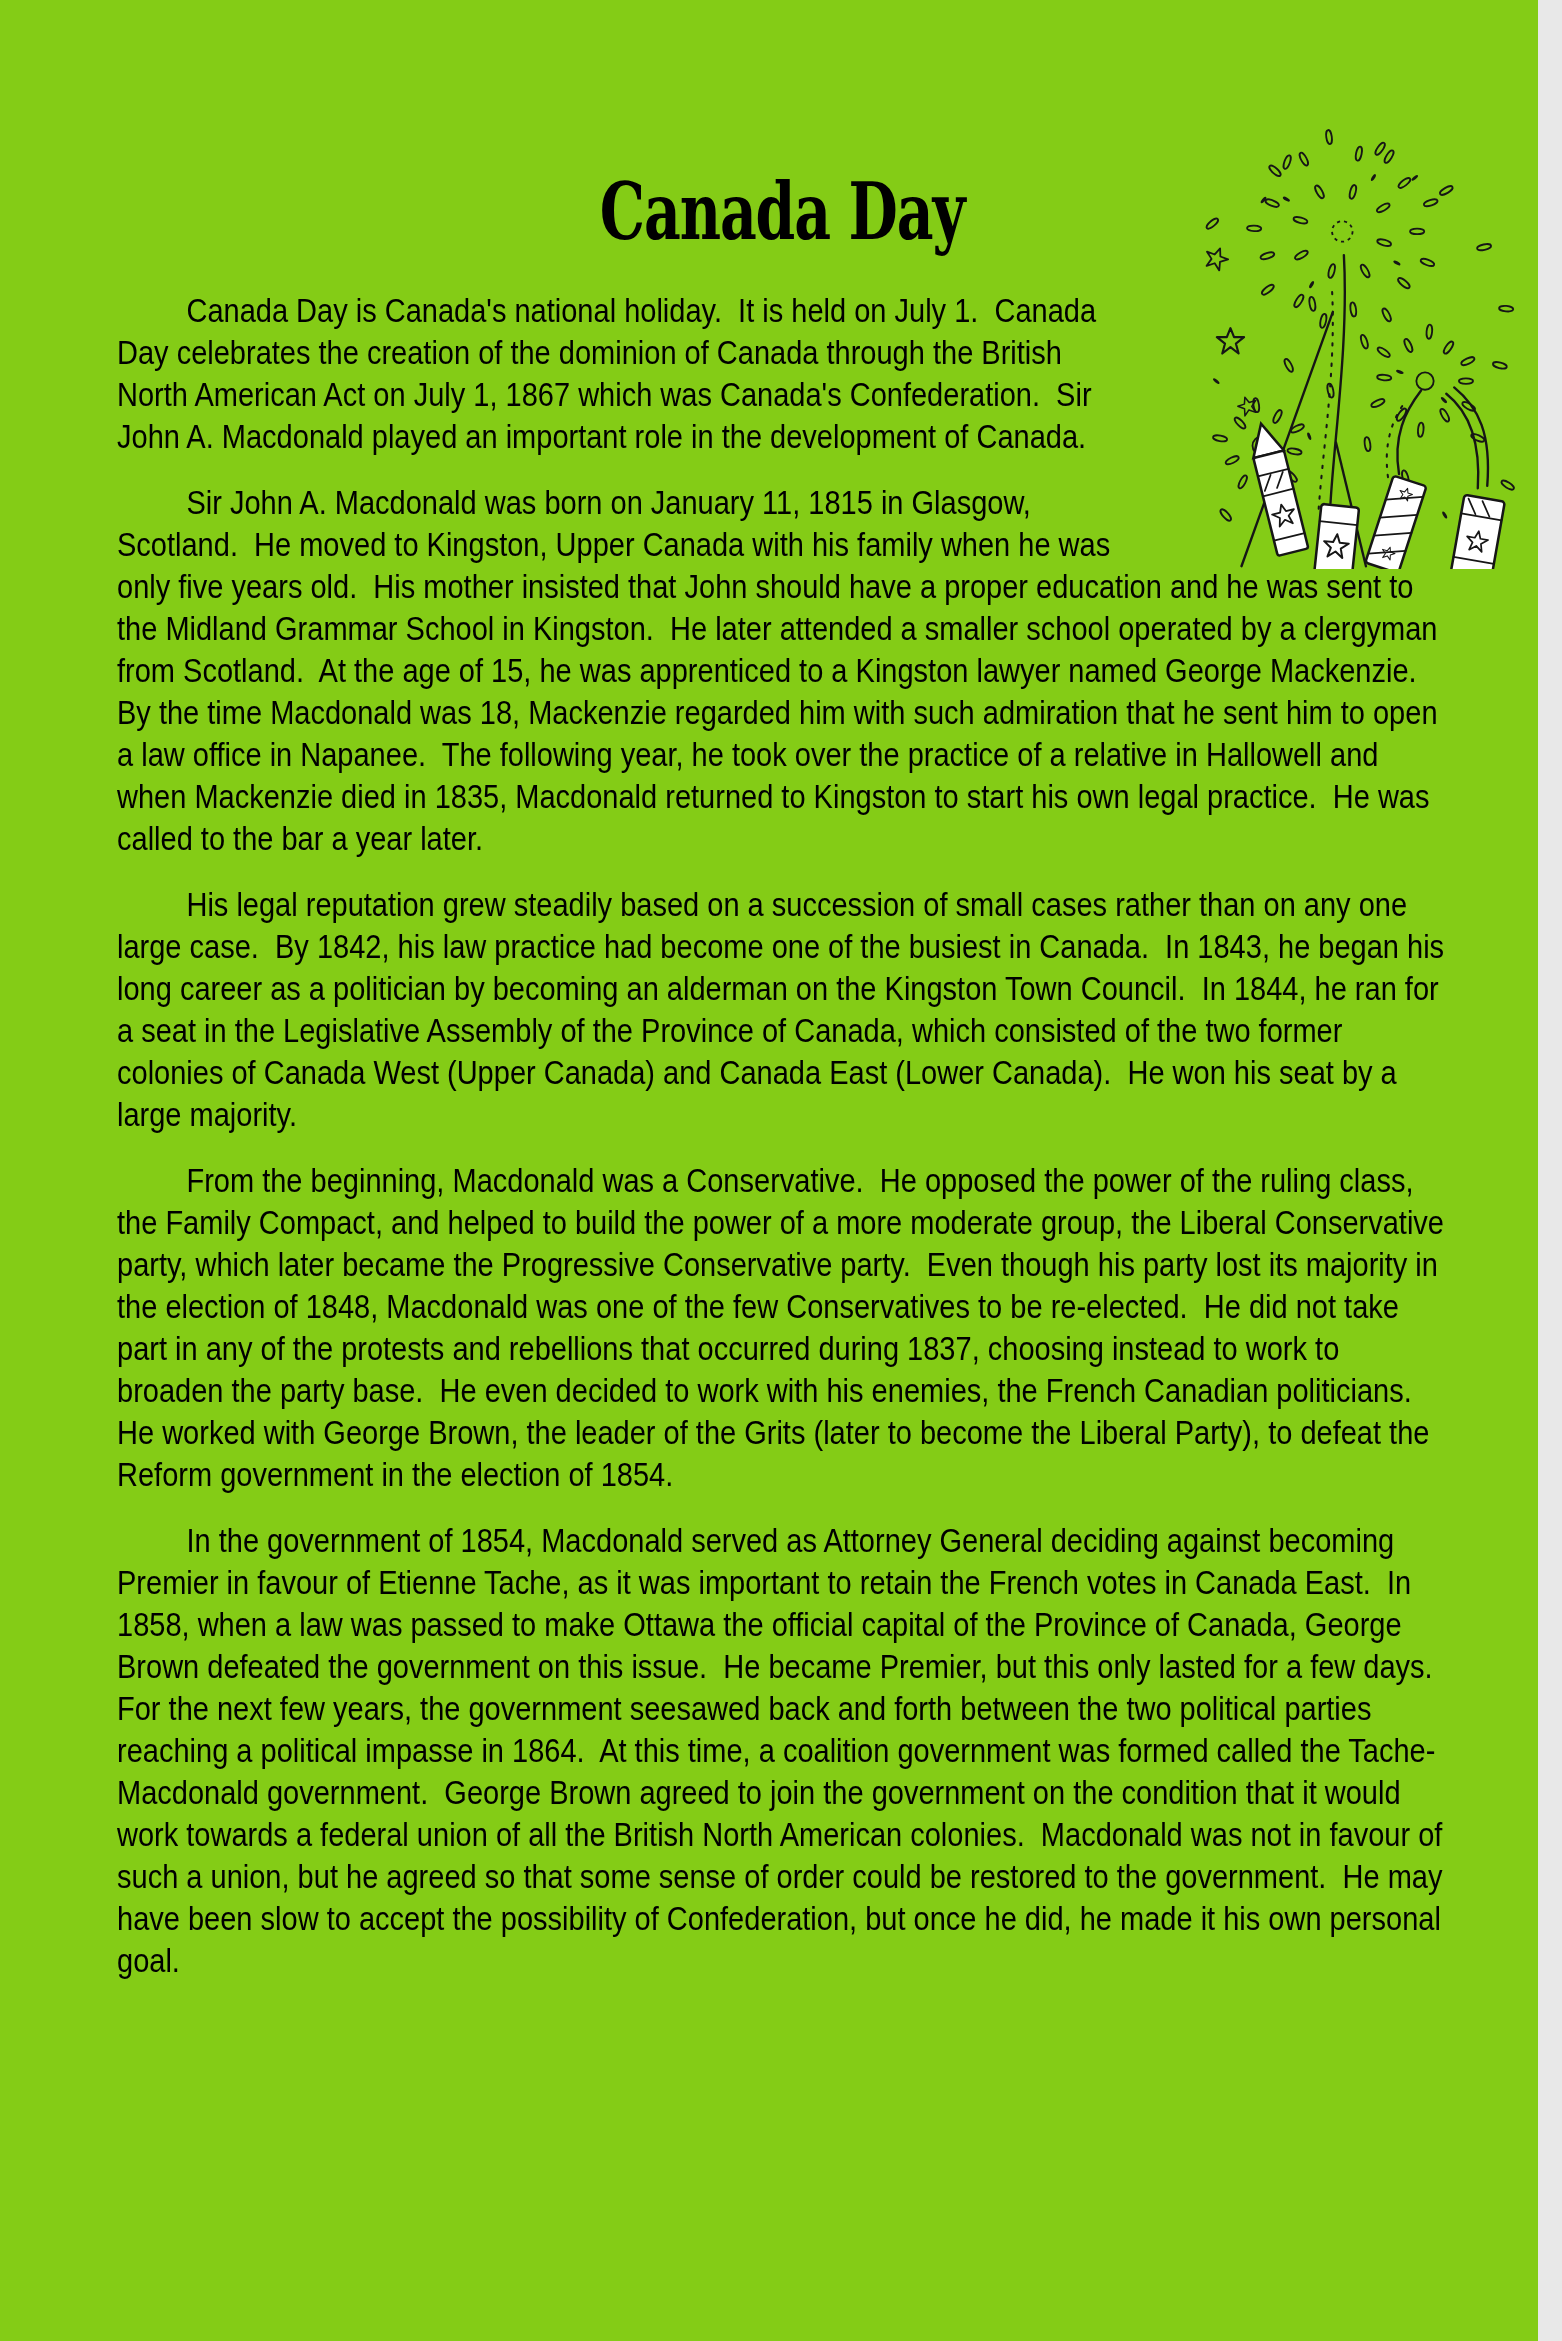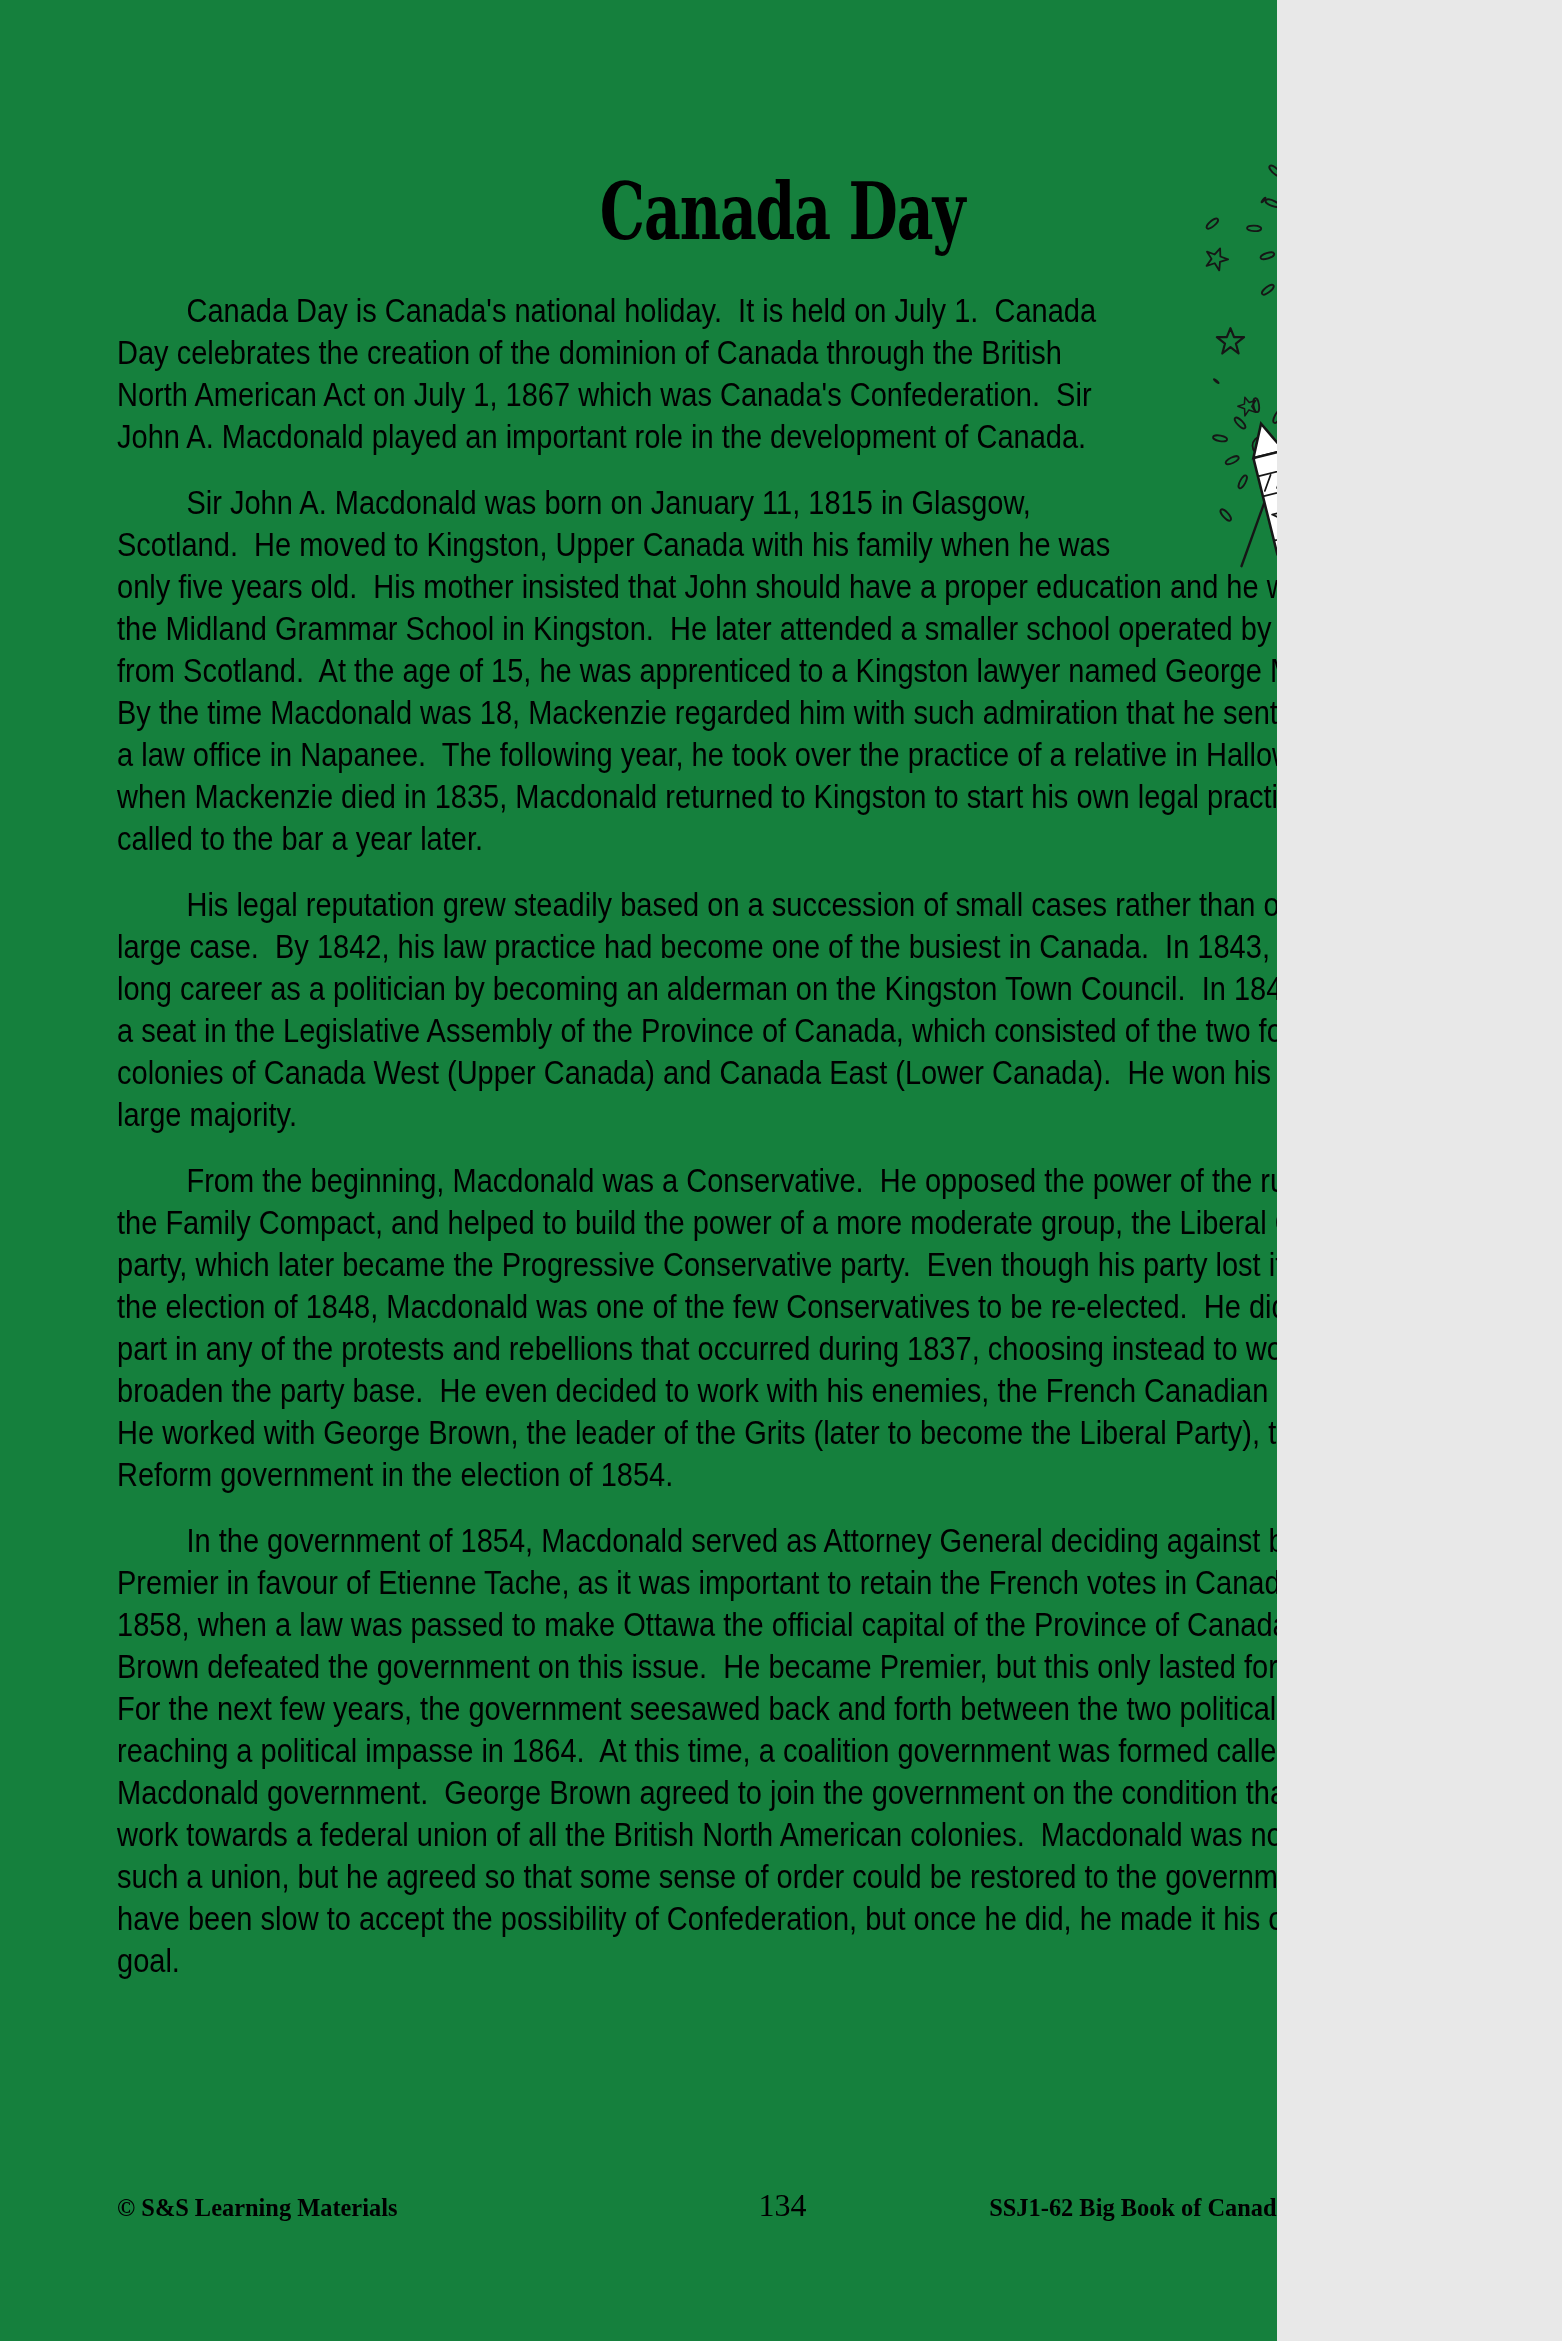--- a/index.html
+++ b/index.html
@@ -1,19 +1,19 @@
 <!DOCTYPE html>
 <html style="font-size:12.6px"><head>
 <meta charset="utf-8">
 <style>
   html,body{margin:0;padding:0;background:#e8e8e8;}
   .page{
     position:relative;
-    width:1277px;height:2342px;
-    background:#15803d;
+    width:1538px;height:2342px;
+    background:#84cc16;
     overflow:hidden;
     font-family:"Liberation Sans",sans-serif;
     color:#000;
   }
   .doc-title{
     position:absolute;left:117px;top:169px;width:1331px;
     margin:0;text-align:center;
     font-family:"DejaVu Serif","Liberation Serif",serif;
     font-weight:bold;font-size:79px;line-height:1.1;
     white-space:nowrap;
@@ -222,20 +222,15 @@
 
   <div class="content">
     <div class="wrap-spacer"></div>
     <p>Canada Day is Canada's national holiday.  It is held on July 1.  Canada Day celebrates the creation of the dominion of Canada through the British North American Act on July 1, 1867 which was Canada's Confederation.  Sir John A. Macdonald played an important role in the development of Canada.</p>
     <p>Sir John A. Macdonald was born on January 11, 1815 in Glasgow, Scotland.  He moved to Kingston, Upper Canada with his family when he was only five years old.  His mother insisted that John should have a proper education and he was sent to the Midland Grammar School in Kingston.  He later attended a smaller school operated by a clergyman from Scotland.  At the age of 15, he was apprenticed to a Kingston lawyer named George Mackenzie.  By the time Macdonald was 18, Mackenzie regarded him with such admiration that he sent him to open a law office in Napanee.  The following year, he took over the practice of a relative in Hallowell and when Mackenzie died in 1835, Macdonald returned to Kingston to start his own legal practice.  He was called to the bar a year later.</p>
     <p>His legal reputation grew steadily based on a succession of small cases rather than on any one large case.  By 1842, his law practice had become one of the busiest in Canada.  In 1843, he began his long career as a politician by becoming an alderman on the Kingston Town Council.  In 1844, he ran for a seat in the Legislative Assembly of the Province of Canada, which consisted of the two former colonies of Canada West (Upper Canada) and Canada East (Lower Canada).  He won his seat by a large majority.</p>
     <p>From the beginning, Macdonald was a Conservative.  He opposed the power of the ruling class, the Family Compact, and helped to build the power of a more moderate group, the Liberal Conservative party, which later became the Progressive Conservative party.  Even though his party lost its majority in the election of 1848, Macdonald was one of the few Conservatives to be re-elected.  He did not take part in any of the protests and rebellions that occurred during 1837, choosing instead to work to broaden the party base.  He even decided to work with his enemies, the French Canadian politicians.  He worked with George Brown, the leader of the Grits (later to become the Liberal Party), to defeat the Reform government in the election of 1854.</p>
     <p>In the government of 1854, Macdonald served as Attorney General deciding against becoming Premier in favour of Etienne Tache, as it was important to retain the French votes in Canada East.  In 1858, when a law was passed to make Ottawa the official capital of the Province of Canada, George Brown defeated the government on this issue.  He became Premier, but this only lasted for a few days.  For the next few years, the government seesawed back and forth between the two political parties reaching a political impasse in 1864.  At this time, a coalition government was formed called the Tache-Macdonald government.  George Brown agreed to join the government on the condition that it would work towards a federal union of all the British North American colonies.  Macdonald was not in favour of such a union, but he agreed so that some sense of order could be restored to the government.  He may have been slow to accept the possibility of Confederation, but once he did, he made it his own personal goal.</p>
   </div>
 
-  <div class="footer">
-    <span class="f-left">© S&amp;S Learning Materials</span>
-    <span class="f-center">134</span>
-    <span class="f-right">SSJ1-62 Big Book of Canadian Celebrations</span>
-  </div>
 
 </div>
 
 
 </body></html>

